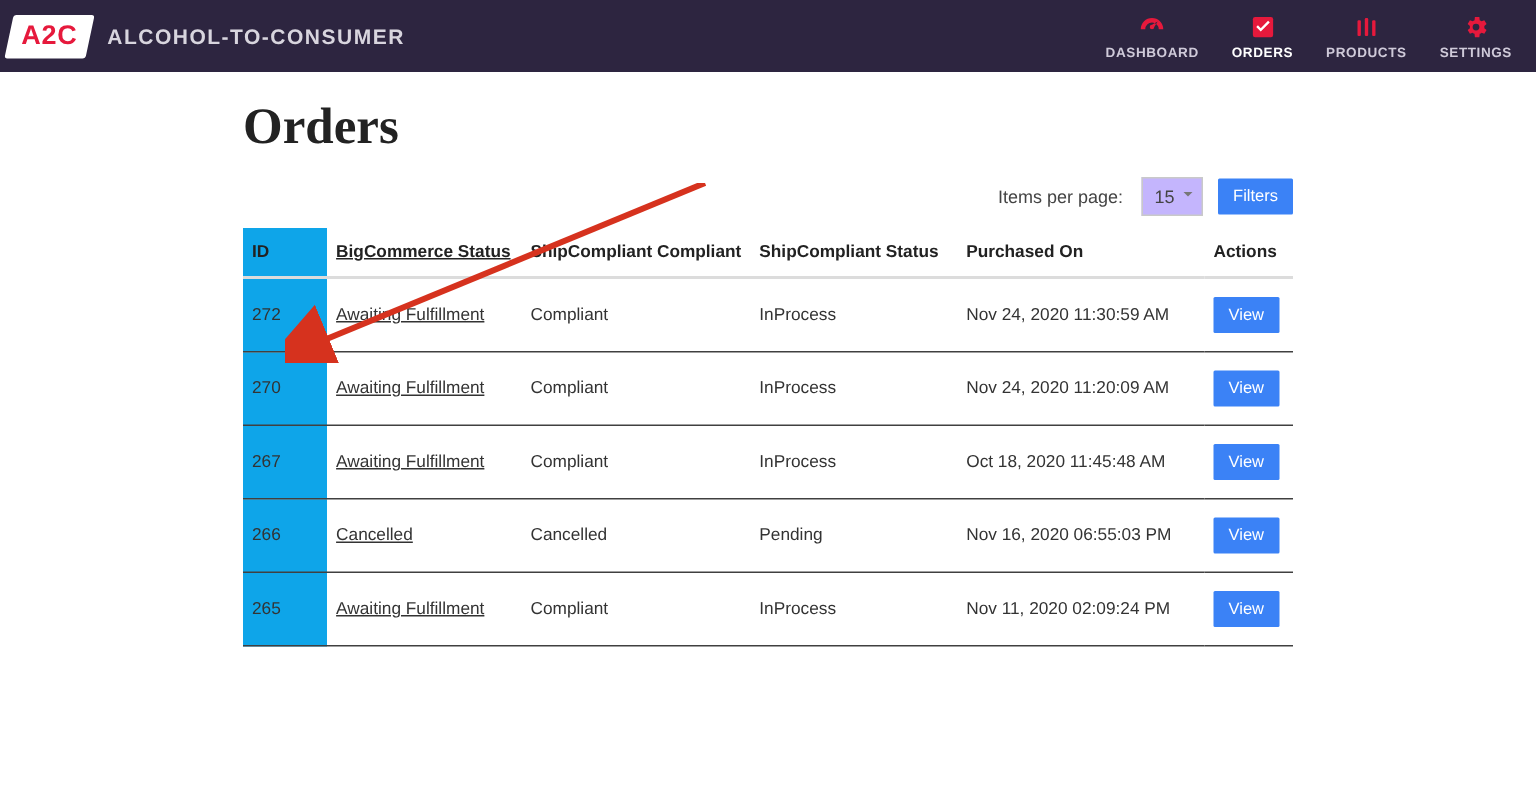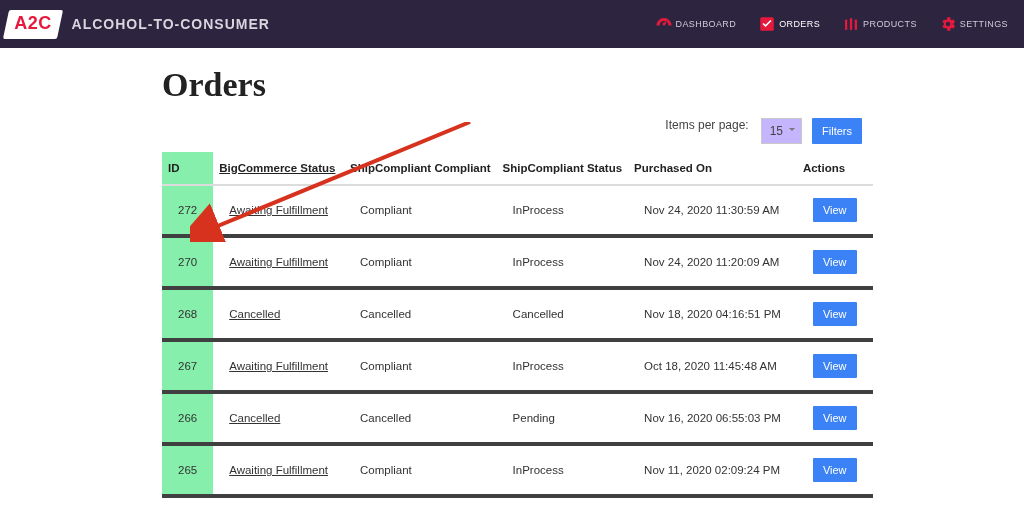--- a/index.html
+++ b/index.html
@@ -29,26 +29,26 @@
   .brand-text {
     color:#d8d5de;
     font-size:14px;
     letter-spacing:1px;
     font-weight:700;
   }
   .nav-spacer { flex:1; }
   .nav-items { display:flex; gap:22px; }
   .nav-item {
     display:flex;
-    flex-direction:row;
+    flex-direction:column;
     align-items:center;
     gap:3px;
     color:#cfcad9;
     font-size:9px;
-    font-weight:400;
+    font-weight:700;
     letter-spacing:0.4px;
     cursor:pointer;
   }
   .nav-item.active { color:#ffffff; }
   .nav-icon { width:18px; height:18px; display:flex; align-items:center; justify-content:center; }
   .nav-icon svg { width:18px; height:18px; }
   .icon-red { fill:#e6193c; }
 
   
   .page {
@@ -60,20 +60,21 @@
   .container { width: 700px; }
   h1.page-title {
     font-family: Georgia, 'Times New Roman', serif;
     font-size:34px;
     font-weight:900;
     color:#222;
     margin-bottom:14px;
   }
   .toolbar {
     display:flex;
+    align-items:center;
     justify-content:flex-end;
     gap:10px;
     margin-bottom:8px;
     font-size:12px;
     color:#444;
   }
   .items-per-page-label { margin-right:2px; }
   .select-box {
     border:1px solid #c9c9c9;
     padding:5px 18px 5px 8px;
@@ -110,27 +111,27 @@
   table.orders th {
     text-align:left;
     font-weight:700;
     font-size:11.5px;
     padding:10px 6px;
     border-bottom:2px solid #dcdcdc;
     color:#222;
     white-space:nowrap;
   }
   table.orders td {
-    padding:12px 16px;
-    border-bottom:4px solid #404040;
+    padding:12px 6px;
+    border-bottom:1px solid #404040;
     white-space:nowrap;
   }
   table.orders th:nth-child(1),
   table.orders td:nth-child(1) {
-    background:#86efac;
+    background:#0ea5e9;
     width:64px;
   }
   table.orders th:nth-child(2), table.orders td:nth-child(2) { width:130px;text-decoration:underline; }
   table.orders th:nth-child(3), table.orders td:nth-child(3) { width:150px; }
   table.orders th:nth-child(4), table.orders td:nth-child(4) { width:140px; }
   table.orders th:nth-child(5), table.orders td:nth-child(5) { width:170px; }
   table.orders th:nth-child(6), table.orders td:nth-child(6) { width:60px; }
 
   
   .arrow-overlay {
@@ -231,28 +232,20 @@
           </tr>
           <tr>
             <td>270</td>
             <td>Awaiting Fulfillment</td>
             <td>Compliant</td>
             <td>InProcess</td>
             <td>Nov 24, 2020 11:20:09 AM</td>
             <td><button class="btn">View</button></td>
           </tr>
           <tr>
-            <td>268</td>
-            <td>Cancelled</td>
-            <td>Cancelled</td>
-            <td>Cancelled</td>
-            <td>Nov 18, 2020 04:16:51 PM</td>
-            <td><button class="btn">View</button></td>
-          </tr>
-          <tr>
             <td>267</td>
             <td>Awaiting Fulfillment</td>
             <td>Compliant</td>
             <td>InProcess</td>
             <td>Oct 18, 2020 11:45:48 AM</td>
             <td><button class="btn">View</button></td>
           </tr>
           <tr>
             <td>266</td>
             <td>Cancelled</td>

